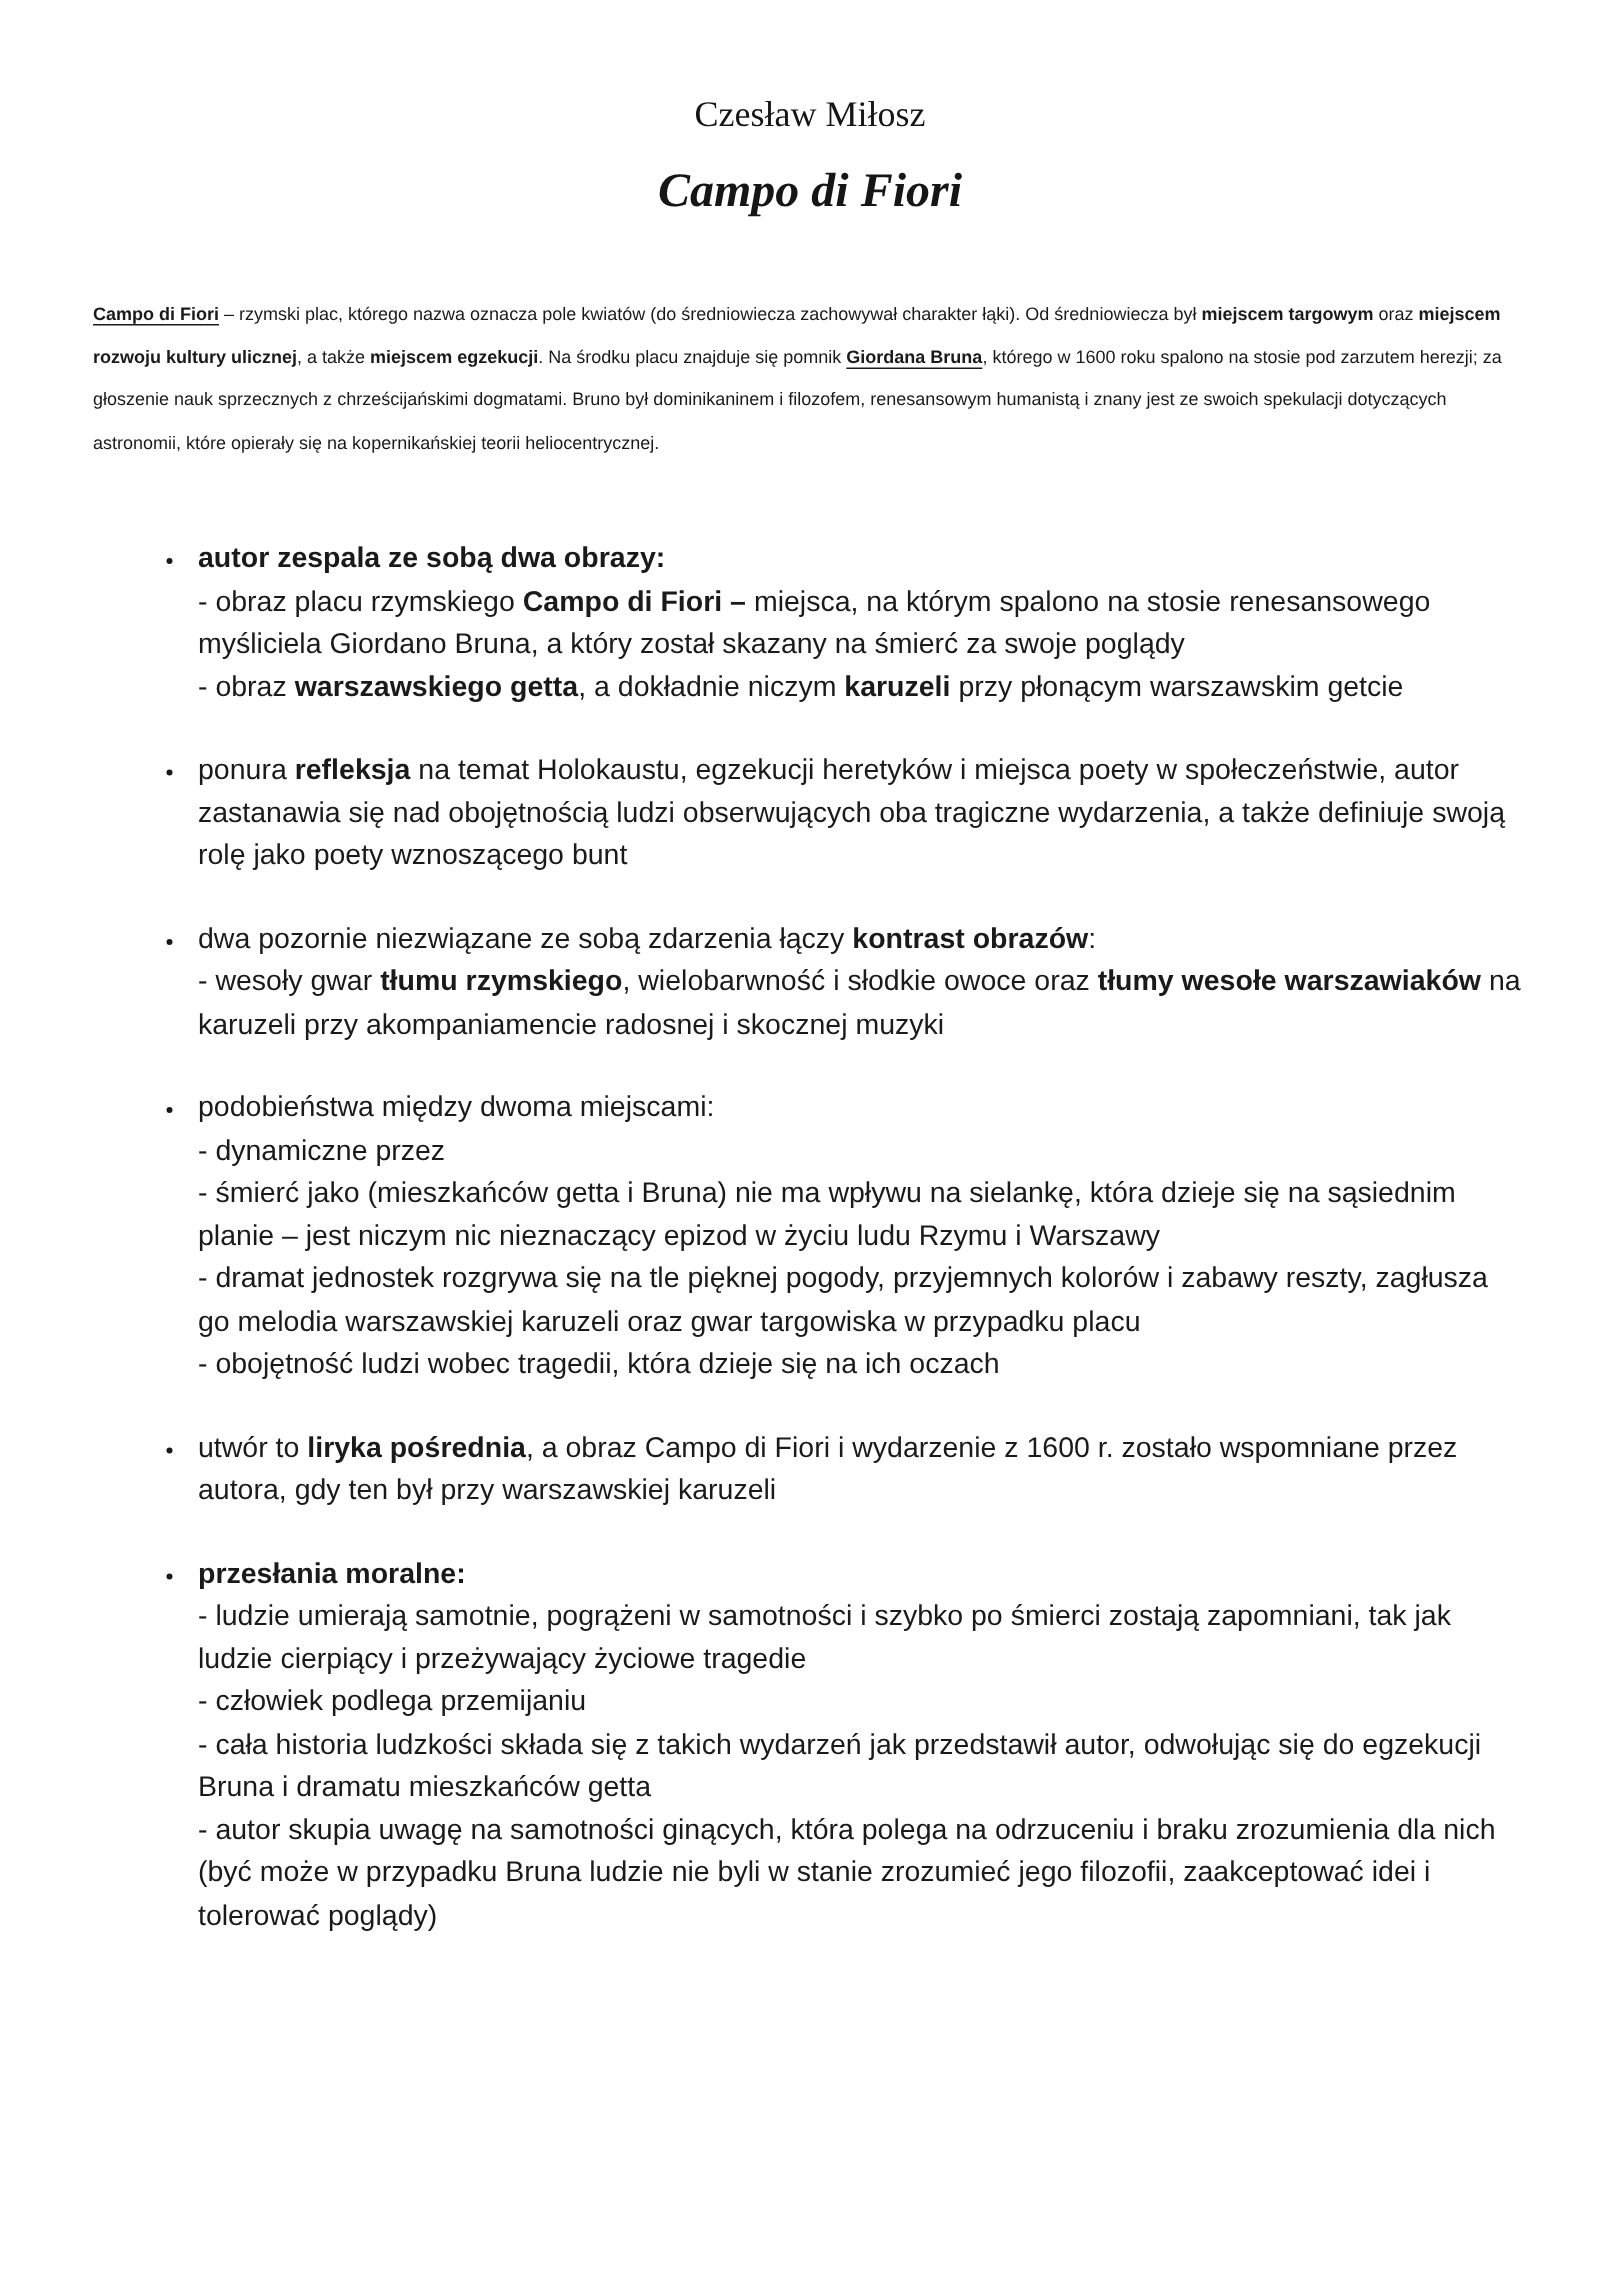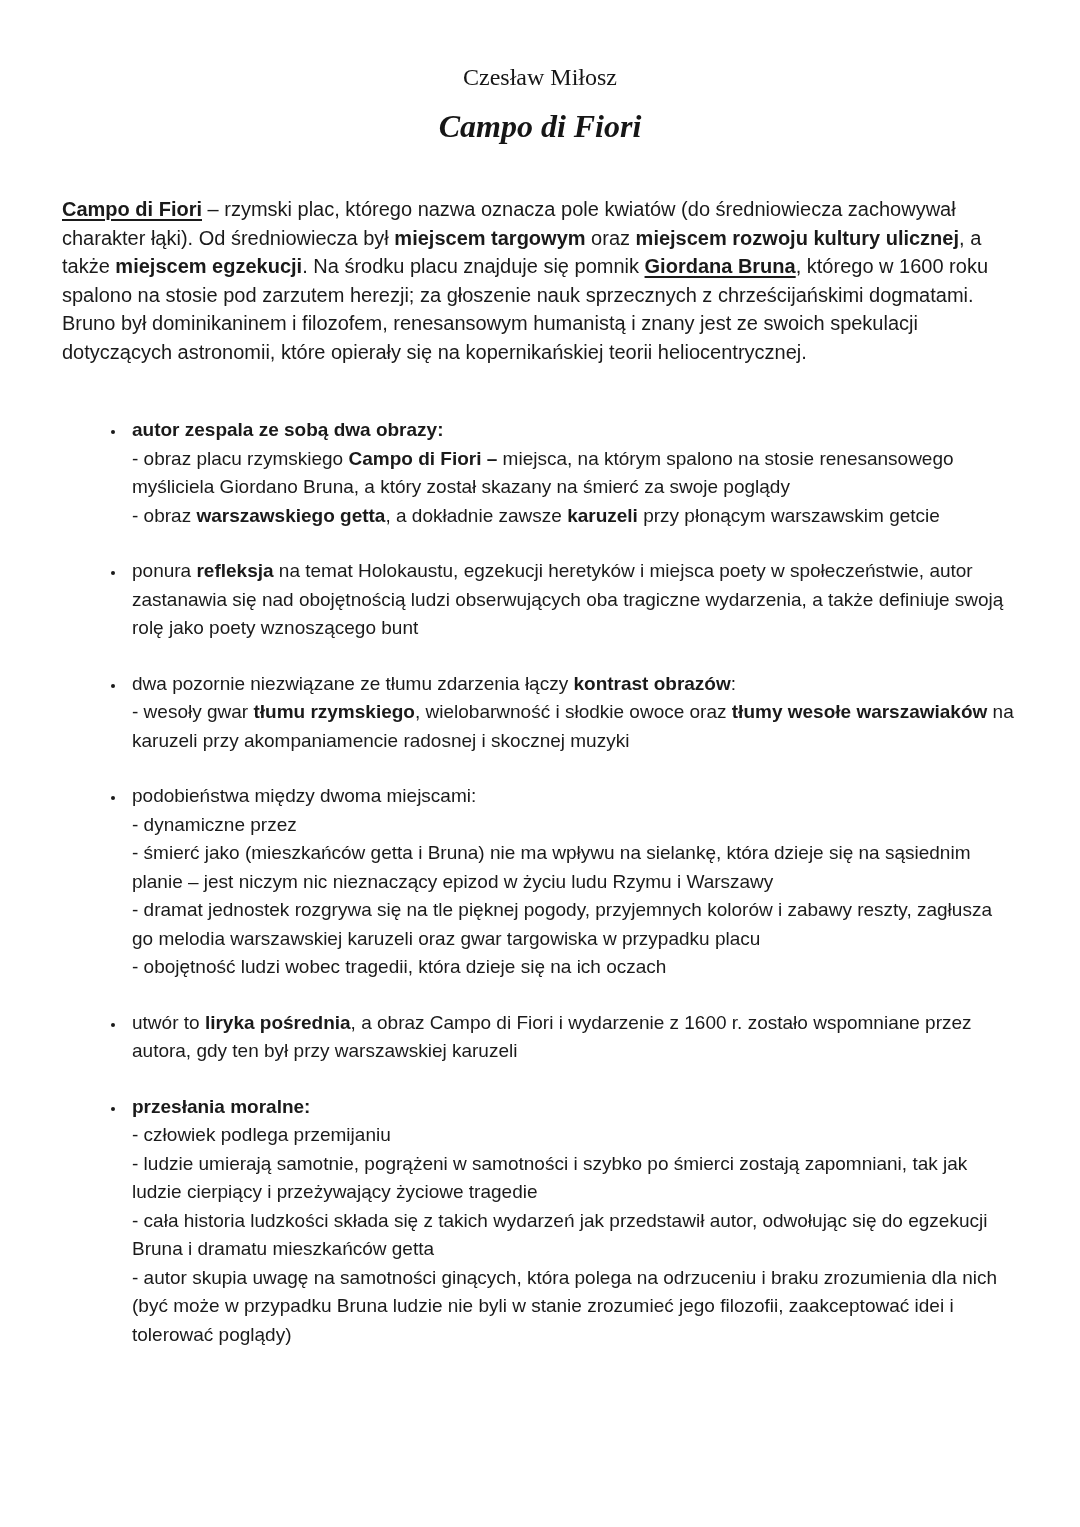--- a/index.html
+++ b/index.html
@@ -33,21 +33,21 @@
     font-size: 32px;
     line-height: 40px;
     font-weight: bold;
     font-style: italic;
     text-align: center;
     color: #161616;
     margin: 14px 0 0 0;
   }
   .intro {
     margin: 49px 0 17px 0;
-    font-size: 20px;
+    font-size: 12px;
     line-height: 28.5px;
   }
   .bullets {
     margin: 50px 0 0 0;
     padding: 0 0 0 64px;
     list-style: disc outside;
   }
   .bullets li {
     font-size: 19px;
     line-height: 28.5px;
@@ -68,40 +68,40 @@
   <div class="author">Czesław Miłosz</div>
 
   <h1 class="doc-title">Campo di Fiori</h1>
 
   <p class="intro"><span class="b u">Campo di Fiori</span><span> – rzymski plac, którego nazwa oznacza pole kwiatów (do średniowiecza zachowywał charakter łąki). Od średniowiecza był </span><span class="b">miejscem targowym</span><span> oraz </span><span class="b">miejscem rozwoju kultury ulicznej</span><span>, a także </span><span class="b">miejscem egzekucji</span><span>. Na środku placu znajduje się pomnik </span><span class="b u">Giordana Bruna</span><span>, którego w 1600 roku spalono na stosie pod zarzutem herezji; za głoszenie nauk sprzecznych z chrześcijańskimi dogmatami. Bruno był dominikaninem i filozofem, renesansowym humanistą i znany jest ze swoich spekulacji dotyczących astronomii, które opierały się na kopernikańskiej teorii heliocentrycznej.</span></p>
 
   <ul class="bullets">
       <li>
         <div><span class="b">autor zespala ze sobą dwa obrazy:</span></div>
         <div><span>- obraz placu rzymskiego </span><span class="b">Campo di Fiori –</span><span> miejsca, na którym spalono na stosie renesansowego myśliciela Giordano Bruna, a który został skazany na śmierć za swoje poglądy</span></div>
-        <div><span>- obraz </span><span class="b">warszawskiego getta</span><span>, a dokładnie zawsze </span><span class="b">karuzeli</span><span> przy płonącym warszawskim getcie</span></div>
+        <div><span>- obraz </span><span class="b">warszawskiego getta</span><span>, a dokładnie niczym </span><span class="b">karuzeli</span><span> przy płonącym warszawskim getcie</span></div>
       </li>
       <li>
         <div><span>ponura </span><span class="b">refleksja</span><span> na temat Holokaustu, egzekucji heretyków i miejsca poety w społeczeństwie, autor zastanawia się nad obojętnością ludzi obserwujących oba tragiczne wydarzenia, a także definiuje swoją rolę jako poety wznoszącego bunt</span></div>
       </li>
       <li>
-        <div><span>dwa pozornie niezwiązane ze tłumu zdarzenia łączy </span><span class="b">kontrast obrazów</span><span>:</span></div>
+        <div><span>dwa pozornie niezwiązane ze sobą zdarzenia łączy </span><span class="b">kontrast obrazów</span><span>:</span></div>
         <div><span>- wesoły gwar </span><span class="b">tłumu rzymskiego</span><span>, wielobarwność i słodkie owoce oraz </span><span class="b">tłumy wesołe warszawiaków</span><span> na karuzeli przy akompaniamencie radosnej i skocznej muzyki</span></div>
       </li>
       <li>
         <div><span>podobieństwa między dwoma miejscami:</span></div>
         <div><span>- dynamiczne przez</span></div>
         <div><span>- śmierć jako (mieszkańców getta i Bruna) nie ma wpływu na sielankę, która dzieje się na sąsiednim planie – jest niczym nic nieznaczący epizod w życiu ludu Rzymu i Warszawy</span></div>
         <div><span>- dramat jednostek rozgrywa się na tle pięknej pogody, przyjemnych kolorów i zabawy reszty, zagłusza go melodia warszawskiej karuzeli oraz gwar targowiska w przypadku placu</span></div>
         <div><span>- obojętność ludzi wobec tragedii, która dzieje się na ich oczach</span></div>
       </li>
       <li>
         <div><span>utwór to </span><span class="b">liryka pośrednia</span><span>, a obraz Campo di Fiori i wydarzenie z 1600 r. zostało wspomniane przez autora, gdy ten był przy warszawskiej karuzeli</span></div>
       </li>
       <li>
         <div><span class="b">przesłania moralne:</span></div>
+        <div><span>- ludzie umierają samotnie, pogrążeni w samotności i szybko po śmierci zostają zapomniani, tak jak ludzie cierpiący i przeżywający życiowe tragedie</span></div>
         <div><span>- człowiek podlega przemijaniu</span></div>
-        <div><span>- ludzie umierają samotnie, pogrążeni w samotności i szybko po śmierci zostają zapomniani, tak jak ludzie cierpiący i przeżywający życiowe tragedie</span></div>
         <div><span>- cała historia ludzkości składa się z takich wydarzeń jak przedstawił autor, odwołując się do egzekucji Bruna i dramatu mieszkańców getta</span></div>
         <div><span>- autor skupia uwagę na samotności ginących, która polega na odrzuceniu i braku zrozumienia dla nich (być może w przypadku Bruna ludzie nie byli w stanie zrozumieć jego filozofii, zaakceptować idei i tolerować poglądy)</span></div>
       </li>
     </ul>
 </div>
 
 </body></html>

